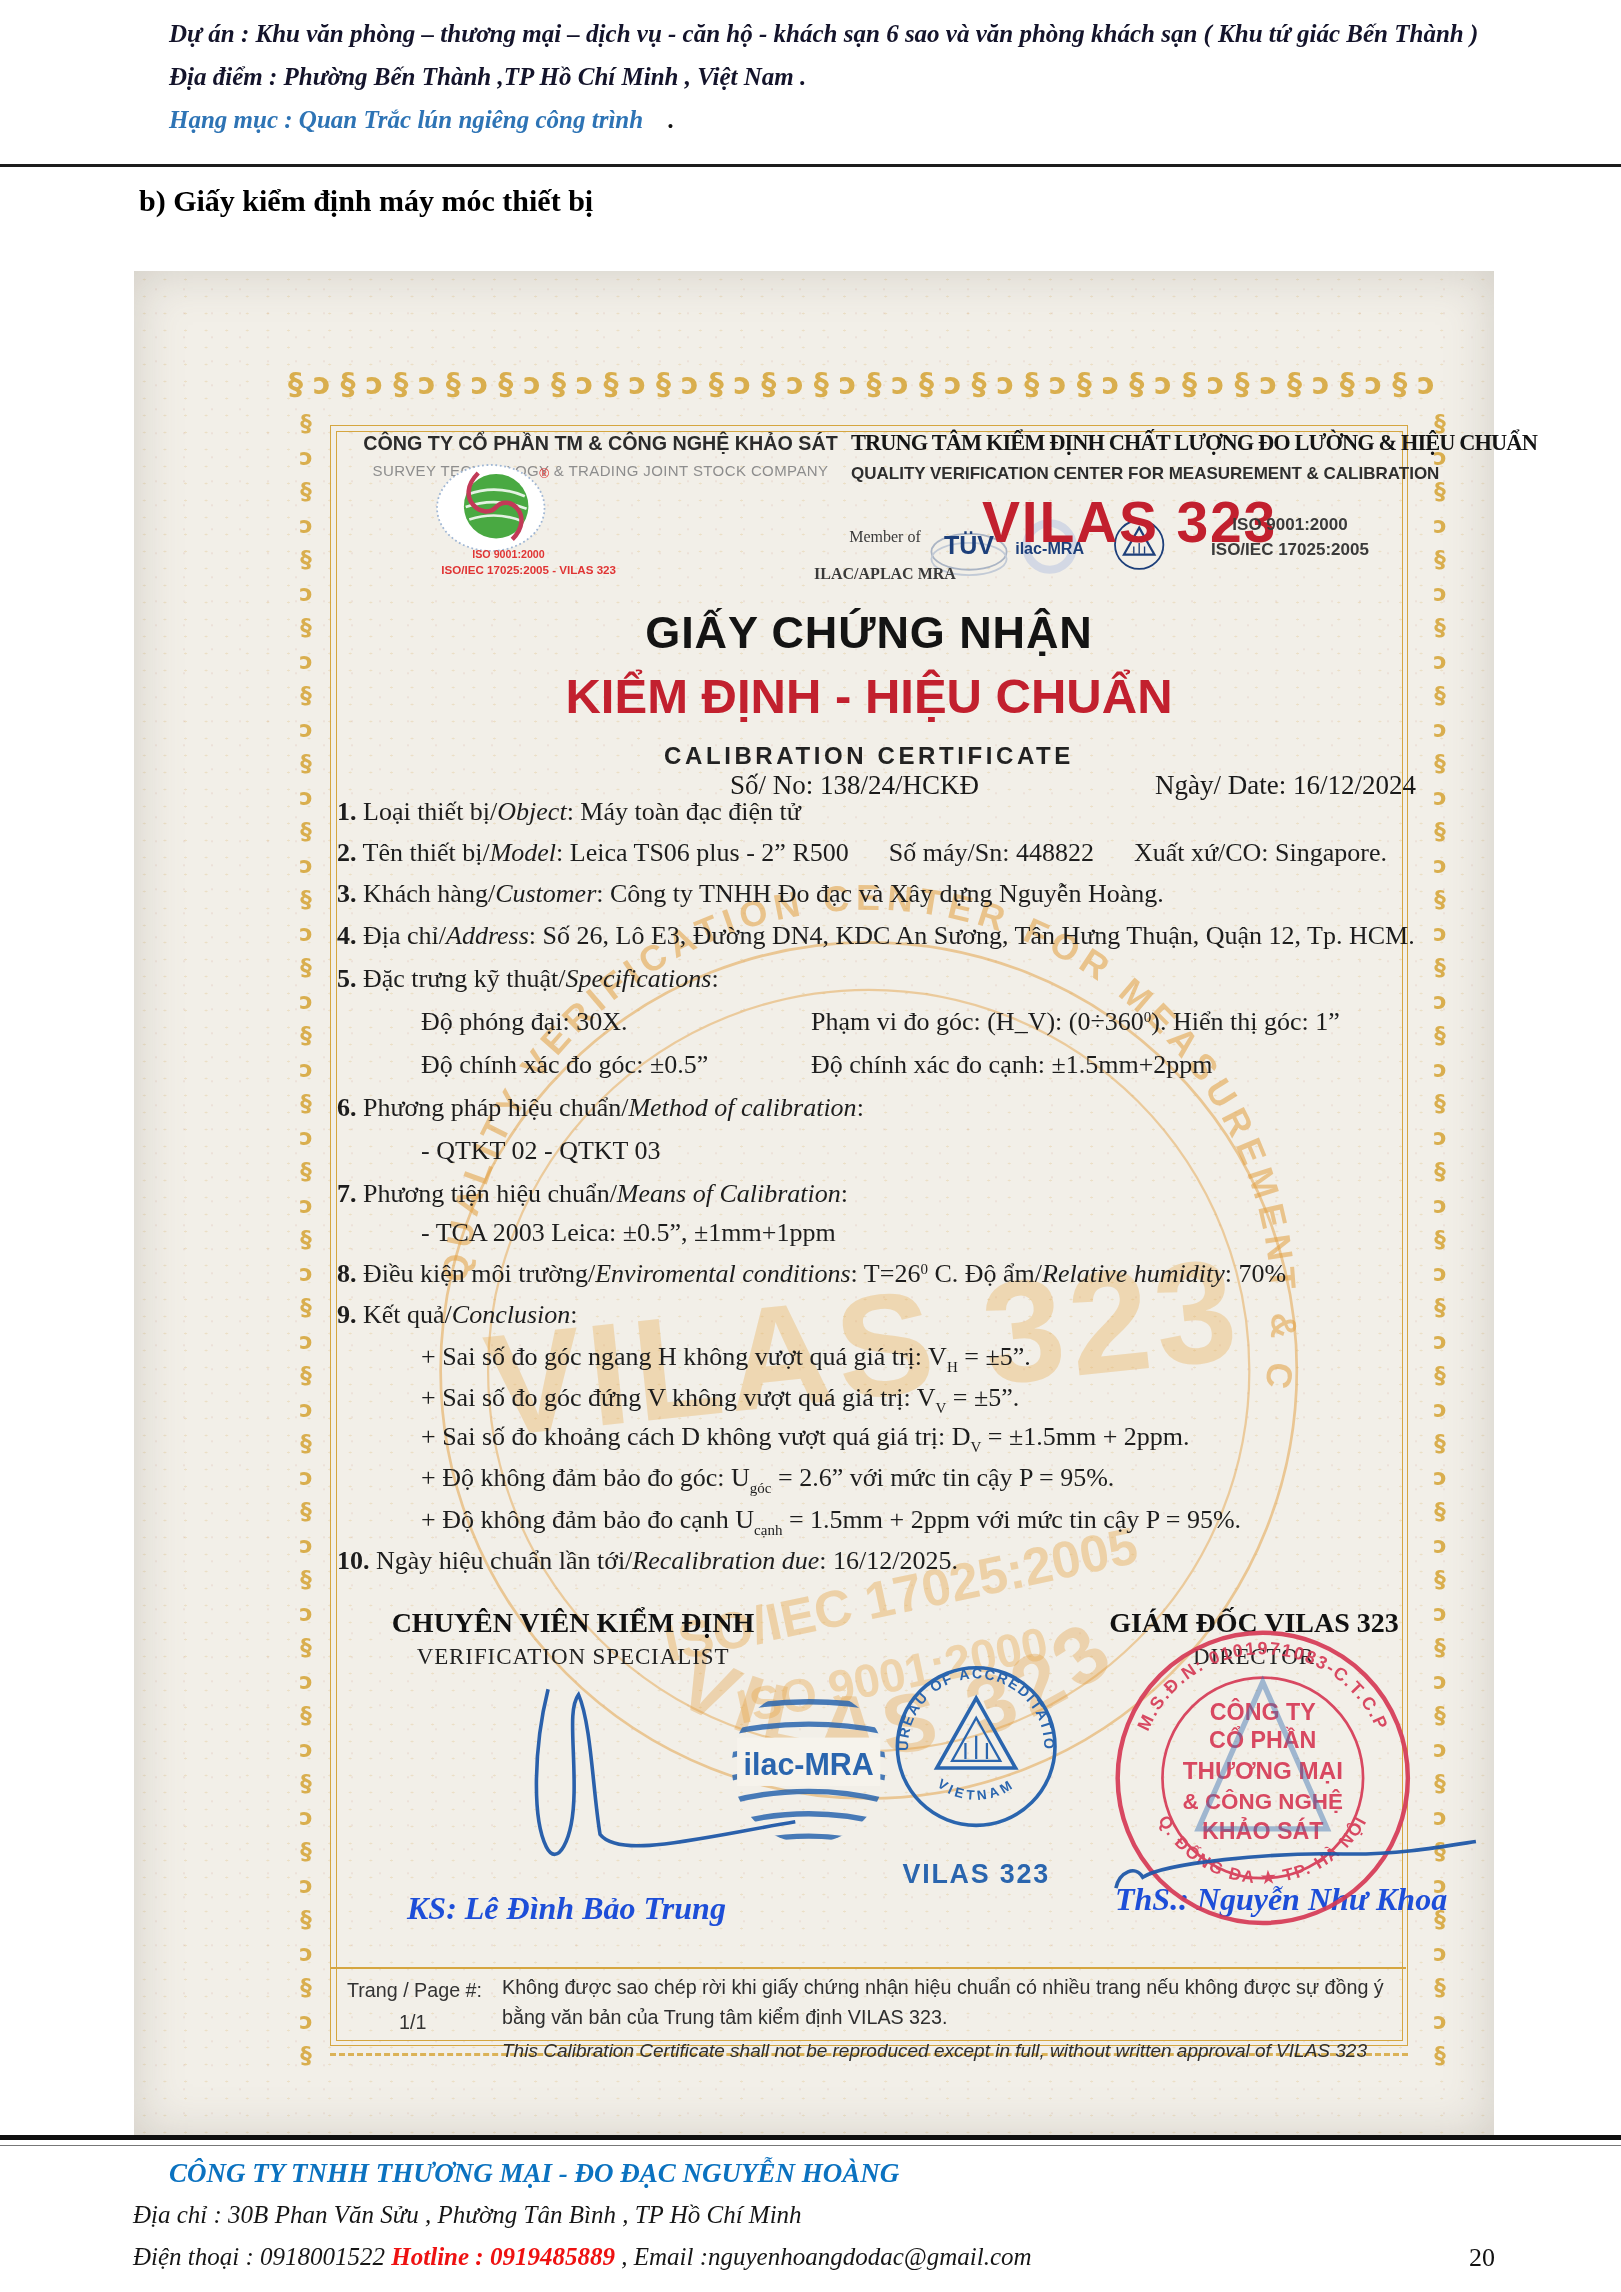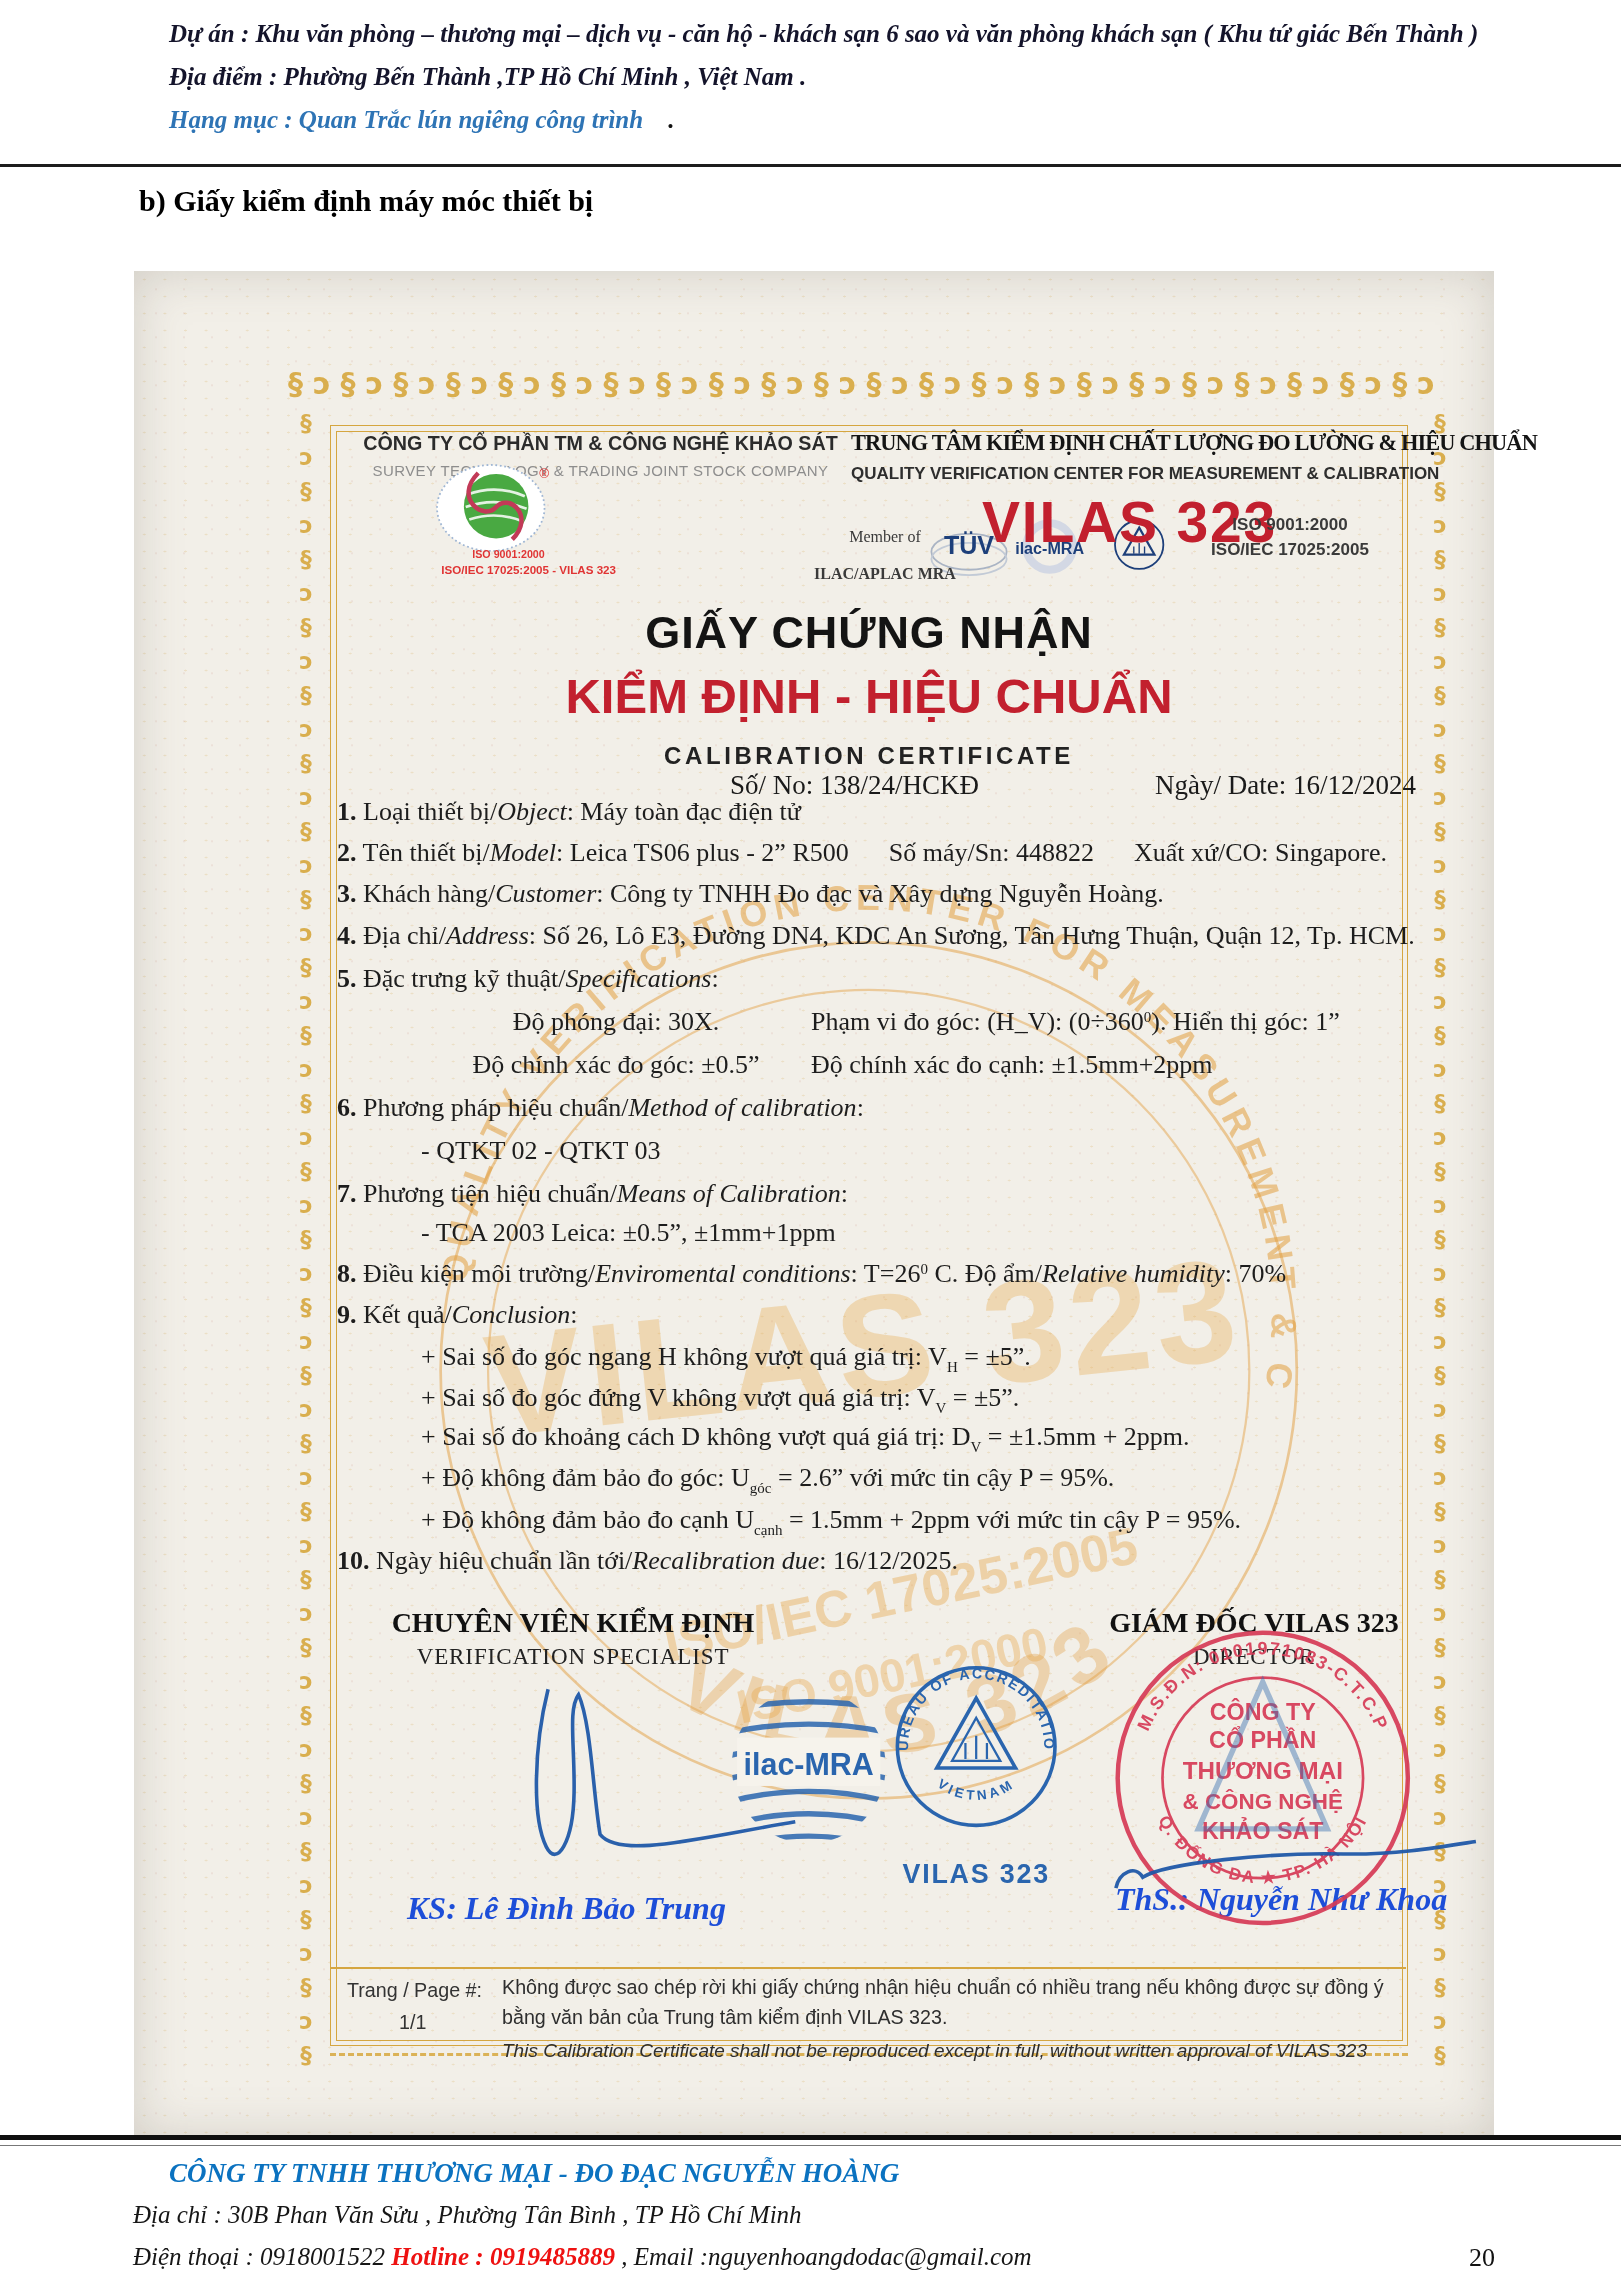--- a/index.html
+++ b/index.html
@@ -67,21 +67,21 @@
 
   .title-vi{left:330px;top:607px;width:1078px;text-align:center;
             font-family:"Liberation Sans",sans-serif;font-weight:800;font-size:45px;color:#141414;letter-spacing:0.9px;}
   .title-red{left:330px;top:668px;width:1078px;text-align:center;
              font-family:"Liberation Sans",sans-serif;font-weight:800;font-size:49px;color:#C2202E;}
   .title-en{left:330px;top:742px;width:1078px;text-align:center;
             font-family:"Liberation Sans",sans-serif;font-weight:bold;font-size:24px;color:#222;letter-spacing:3.6px;}
   .meta-no{left:730px;top:770px;font-size:27px;}
   .meta-date{left:1155px;top:770px;font-size:27px;}
 
-  .row{position:absolute;left:337px;z-index:3;font-size:26px;color:#1d1d1d;white-space:nowrap;text-align:center;}
+  .row{position:absolute;left:337px;z-index:3;font-size:26px;color:#1d1d1d;white-space:nowrap;}
   .row b{font-weight:bold;}
   .row i{font-style:italic;}
   .row sub{font-size:15px;vertical-align:-7.2px;}
   .row sup{font-size:15px;vertical-align:8px;}
   .ind{left:421px;}
   .colA{display:inline-block;width:390px;}
   .gap{display:inline-block;width:40px;}
 
   .sig-title{position:absolute;z-index:3;text-align:center;font-weight:bold;font-size:28px;color:#111;}
   .sig-sub{position:absolute;z-index:3;text-align:center;font-size:23px;color:#222;letter-spacing:0.9px;}

